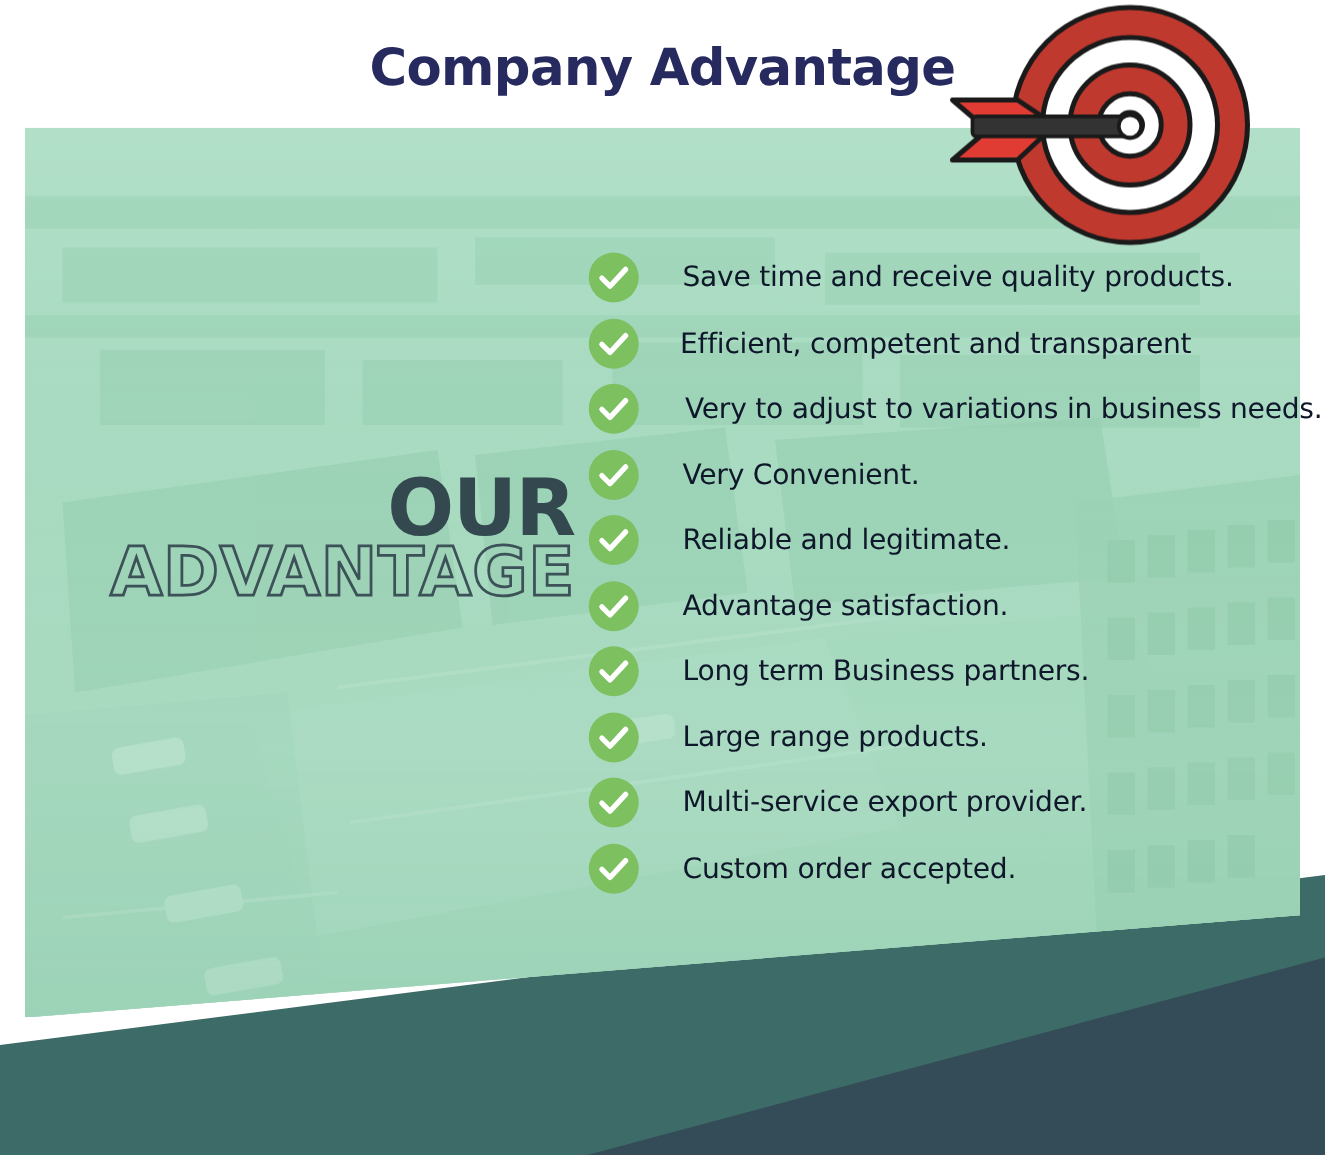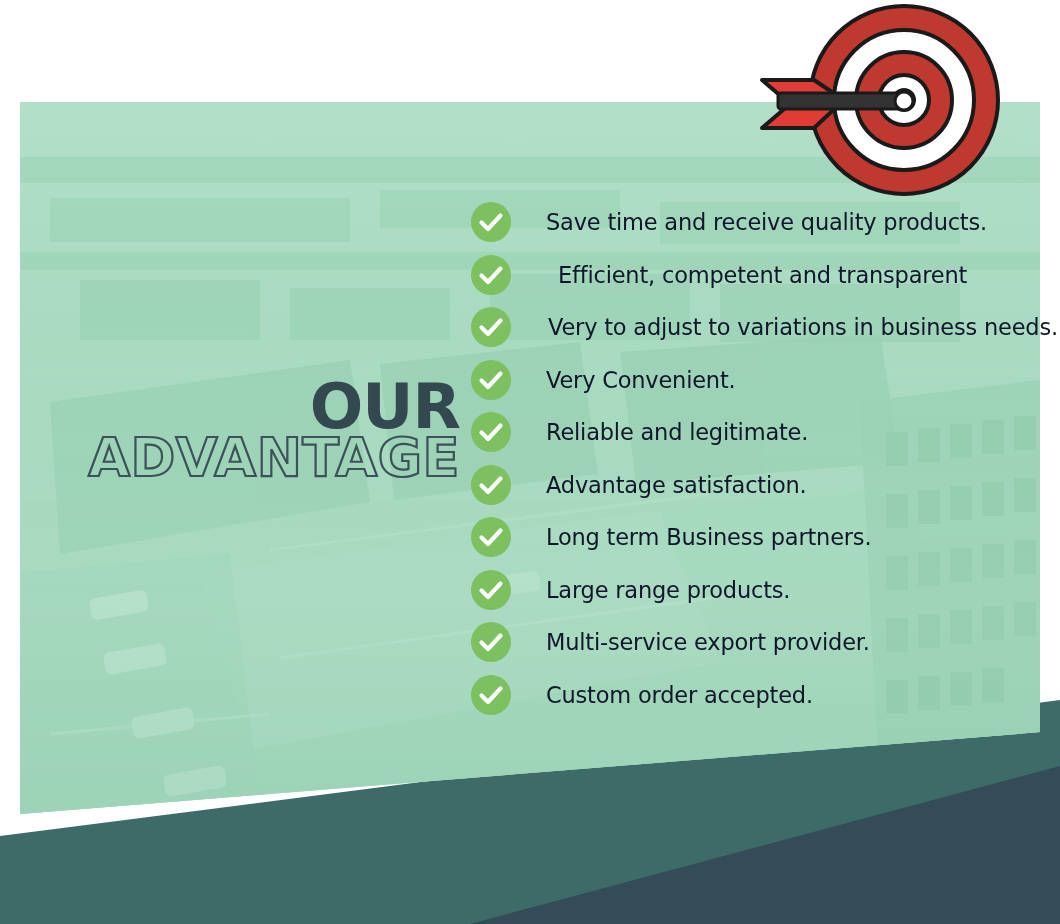--- a/index.html
+++ b/index.html
@@ -134,21 +134,21 @@
   .check-label {
     flex: 1 1 auto;
     font-family: "DejaVu Sans", sans-serif;
     font-size: 22.5px;
     font-weight: 400;
     color: #0f172a;
     white-space: nowrap;
     margin-left: 34px;
     letter-spacing: -0.2px;
   }
-  .check-row.indent-1 .check-label { margin-left: 46px; }
+  .check-row.indent-1 .check-label { margin-left: 32px; }
   .check-row.indent-2 .check-label { margin-left: 36px; }
 </style>
 </head>
 <body>
 
 <div id="slide">
 
   <svg class="band-layer" viewBox="0 0 1060 924" preserveAspectRatio="none">
     <polygon points="0,836 1060,700 1060,924 0,924" fill="#3d6b67"></polygon>
     <polygon points="1060,766 1060,924 470,924" fill="#344b58"></polygon>
@@ -336,20 +336,21 @@
       <span class="check-badge">
         <svg width="42" height="42" viewBox="0 0 42 42">
           <circle cx="21" cy="21" r="20" fill="#7cc05f"></circle>
           <path d="M11.5 21.5 L18 28 L30.5 14.5" fill="none" stroke="#ffffff" stroke-width="4.2" stroke-linecap="round" stroke-linejoin="round"></path>
         </svg>
       </span>
       <span class="check-label">Custom order accepted.</span>
     </div>
   </div>
 
+  <div class="slide-title">Company Advantage</div>
 
   <svg class="target-graphic" viewBox="0 0 252 196">
 
     <circle cx="152" cy="98" r="94" fill="#c0392f" stroke="#1a1a1a" stroke-width="4"></circle>
     <circle cx="152" cy="98" r="70" fill="#ffffff" stroke="#1a1a1a" stroke-width="4"></circle>
     <circle cx="152" cy="98" r="48" fill="#c0392f" stroke="#1a1a1a" stroke-width="4"></circle>
     <circle cx="152" cy="98" r="25" fill="#ffffff" stroke="#1a1a1a" stroke-width="4"></circle>
     <circle cx="152" cy="98" r="10" fill="#ffffff" stroke="#1a1a1a" stroke-width="4"></circle>
 
     <polygon points="10,78 62,78 92,98 62,126 10,126 38,102" fill="#e03c33" stroke="#1a1a1a" stroke-width="4" stroke-linejoin="round"></polygon>

